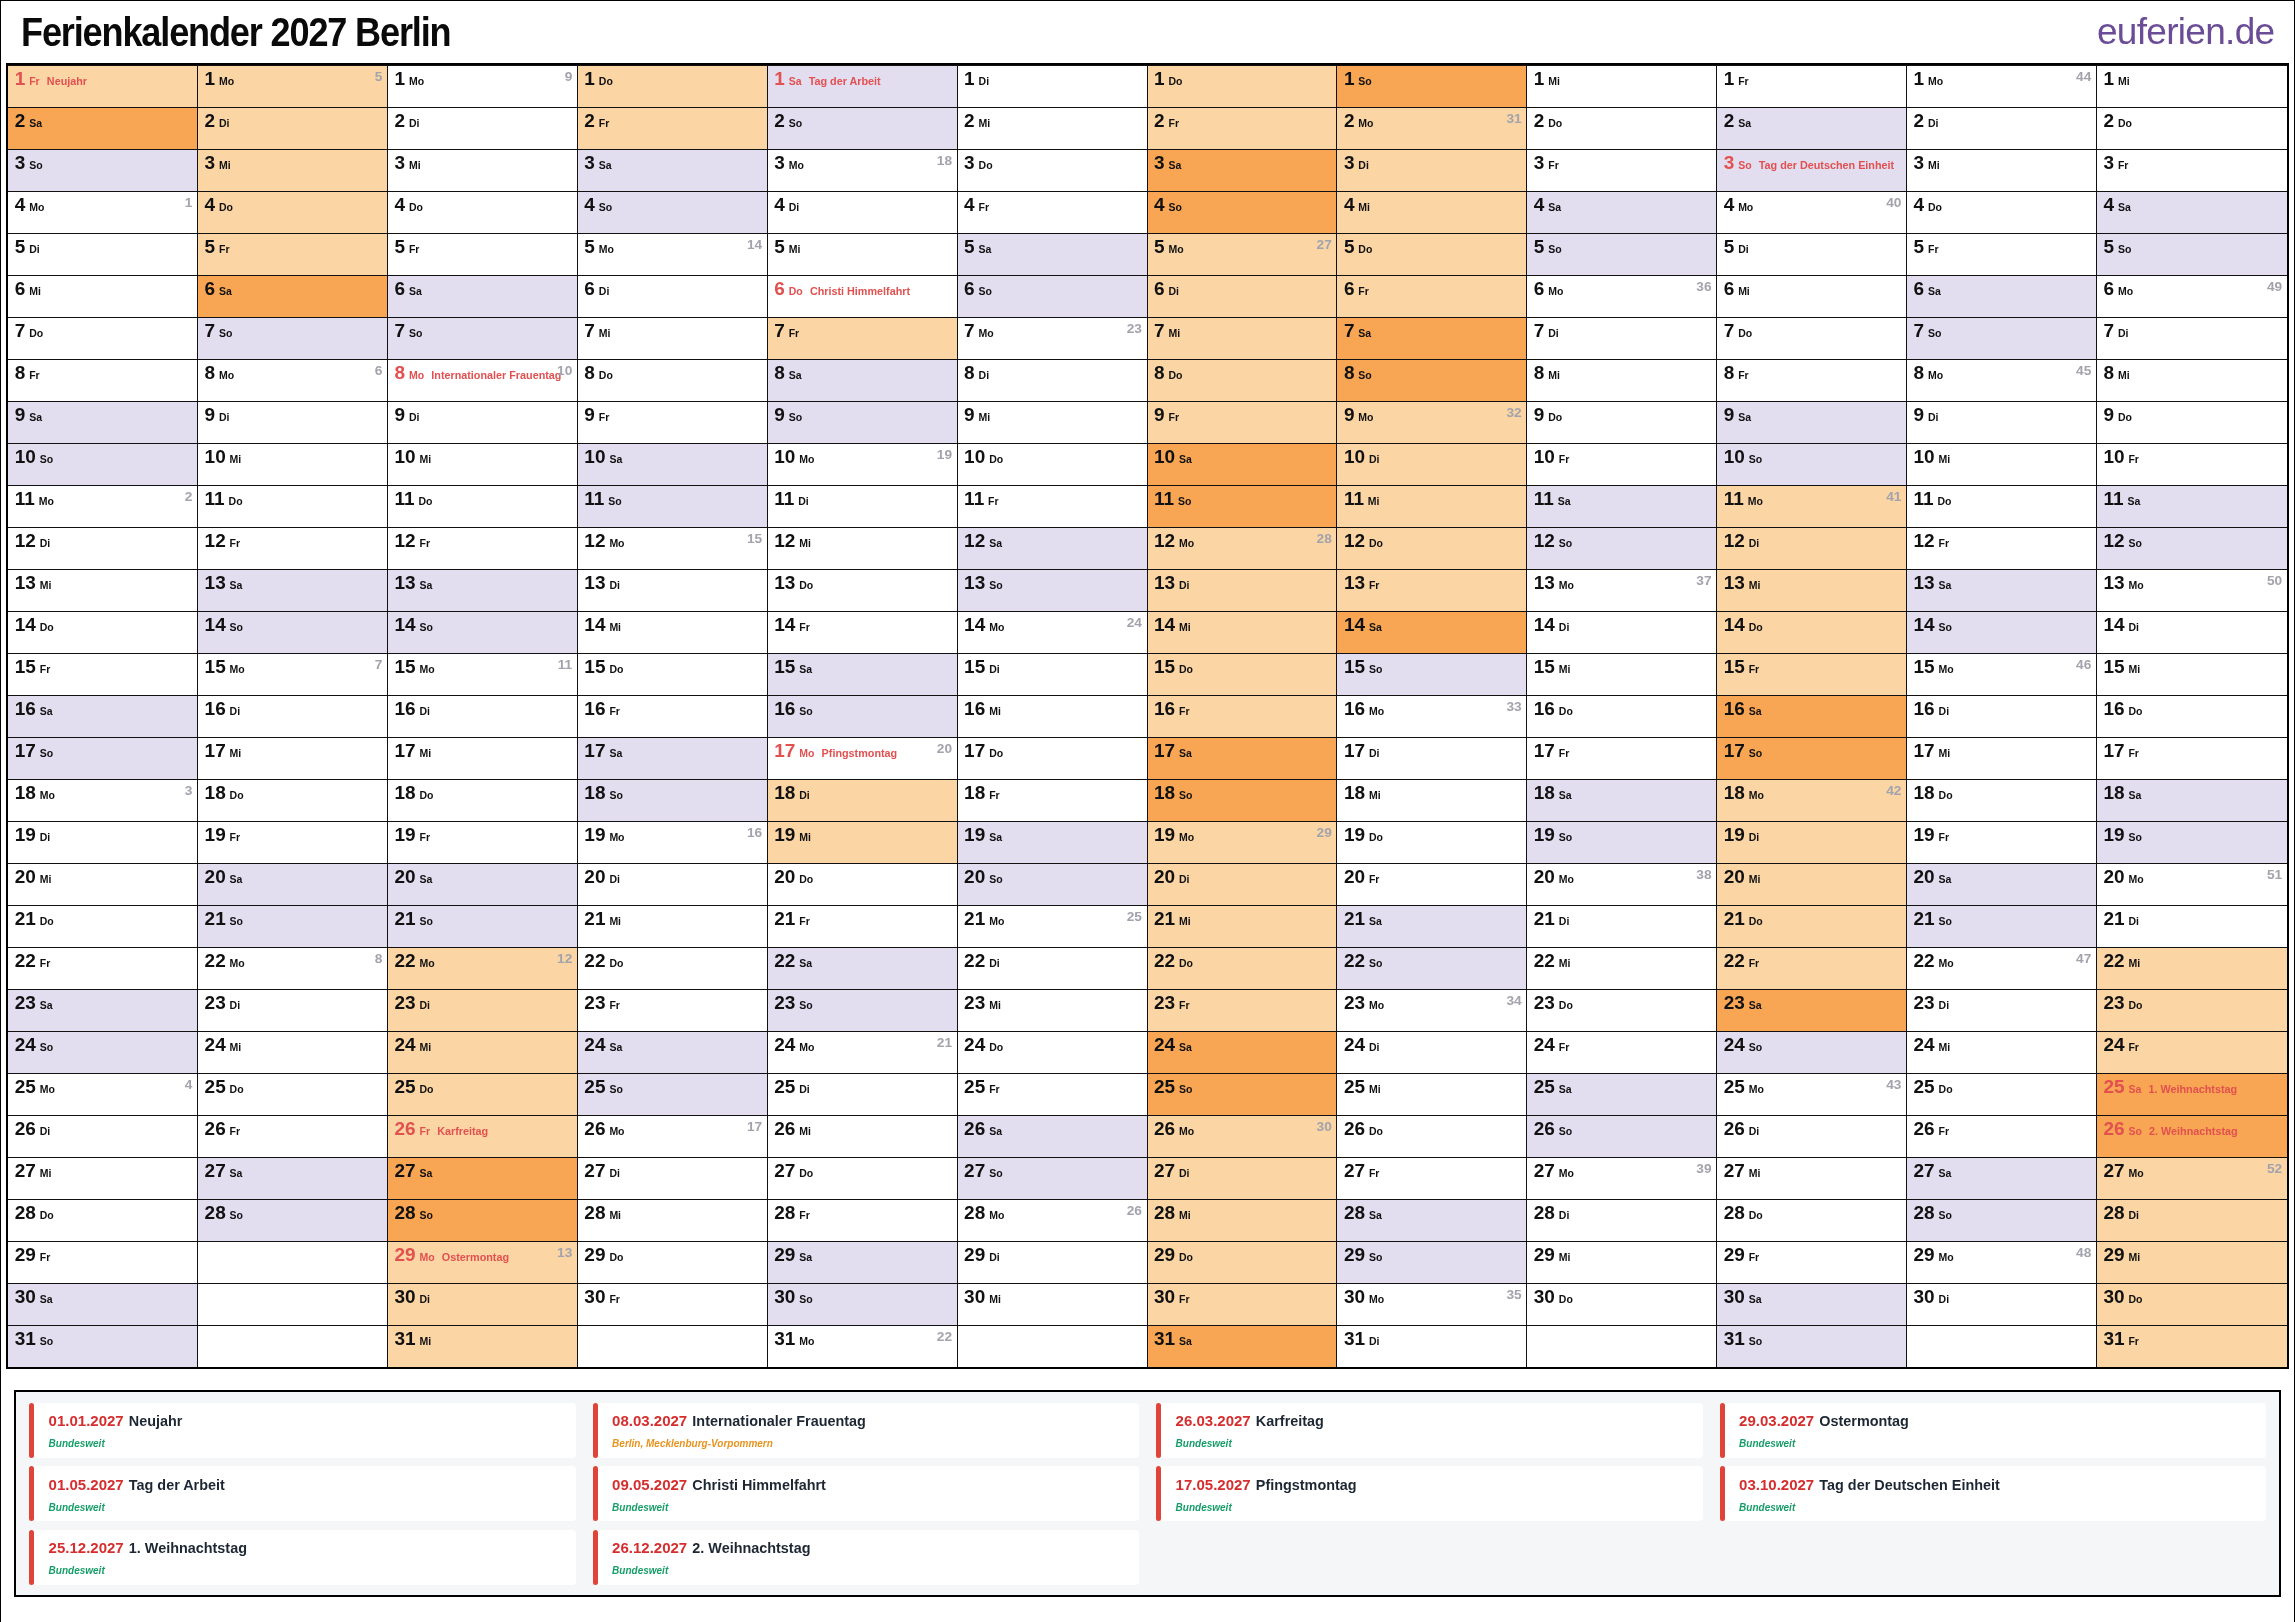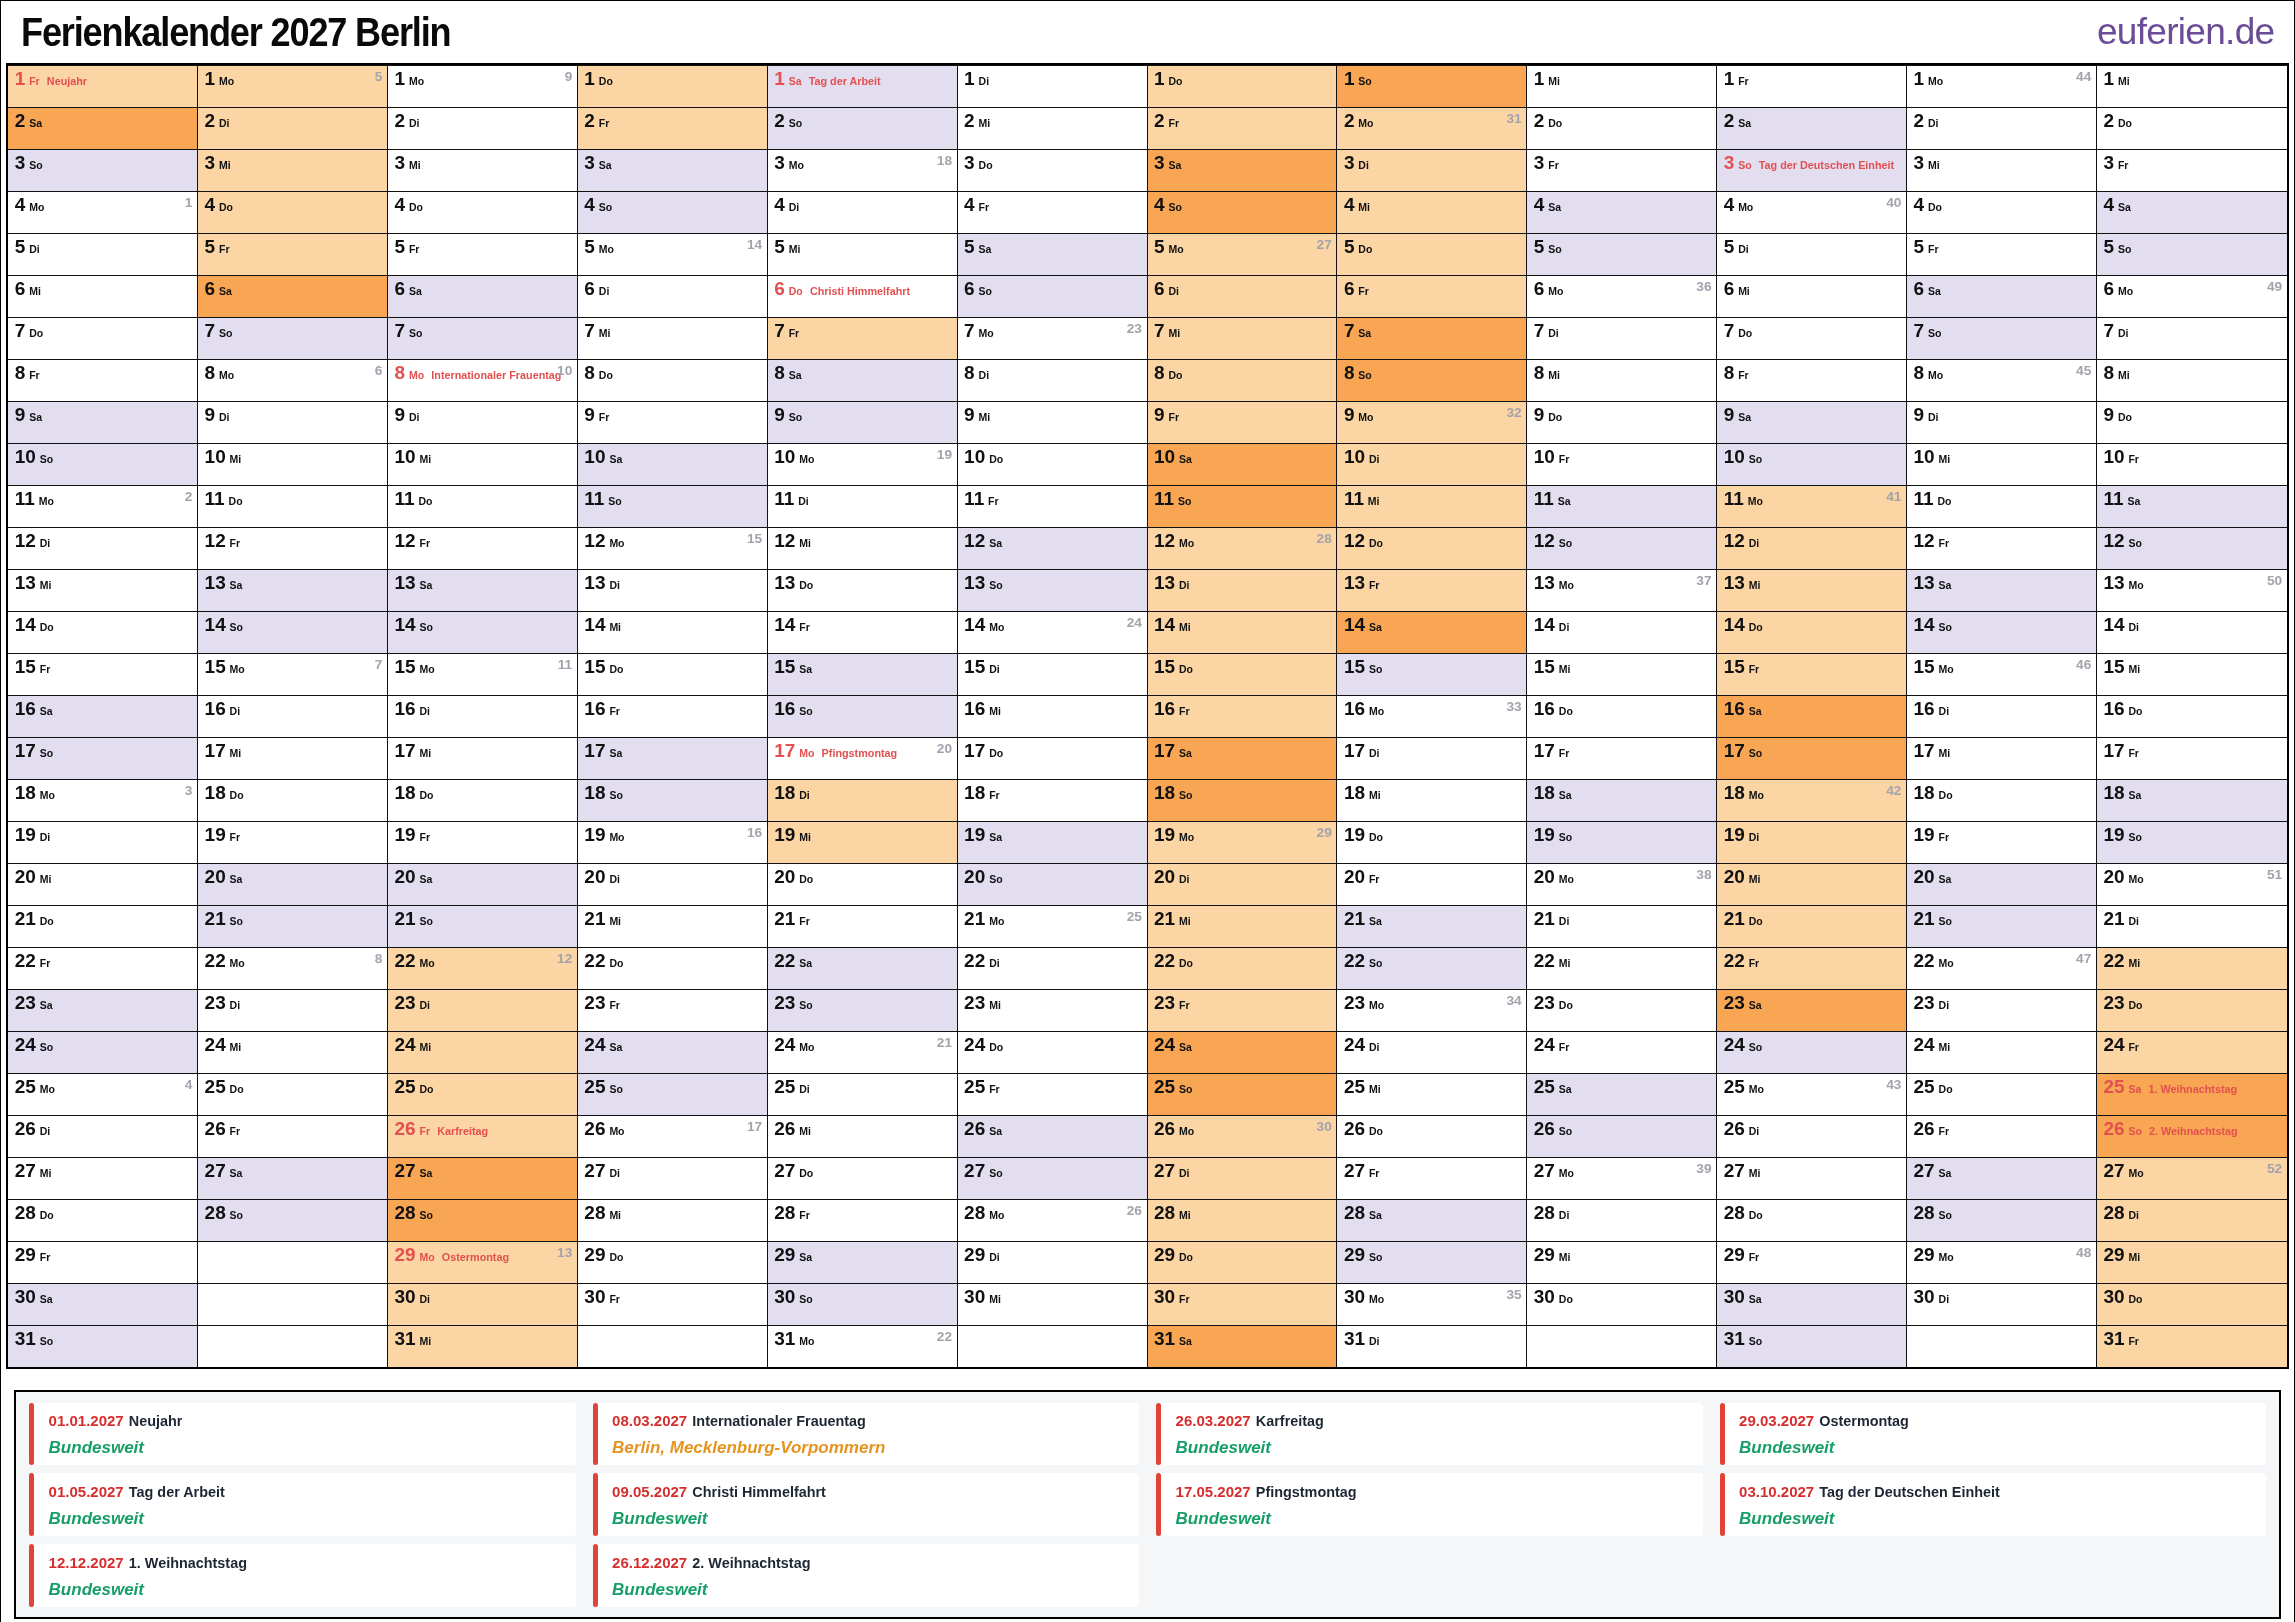--- a/index.html
+++ b/index.html
@@ -35,21 +35,21 @@
 
   
   .legend{margin:21px 13px 0 13px;border:2px solid #000;background:#F5F6F8;
           padding:10.5px 13px;box-sizing:border-box;
           display:grid;grid-template-columns:repeat(4,1fr);gap:8.5px 17px;}
   .lcard{position:relative;background:#fff;border-radius:3.9px;min-height:55px;
          padding:9.8px 11.8px 6.5px 19.6px;box-sizing:border-box;}
   .lbar{position:absolute;left:0;top:0;bottom:0;width:5.2px;background:#E04438;border-radius:5.2px;}
   .ldate{font-size:15px;font-weight:bold;color:#D62E2E;}
   .lname{font-size:14.4px;font-weight:bold;color:#1D2733;margin-left:5.2px;}
-  .lregion{display:block;margin-top:9.2px;font-size:17px;font-weight:bold;font-style:italic;color:#179E68;}
+  .lregion{display:block;margin-top:9.2px;font-size:10px;font-weight:bold;font-style:italic;color:#179E68;}
   .lregion.orange{color:#E6941F;}
   .lempty{background:transparent;}
 </style>
 </head>
 <body>
 
 <div class="page">
 
   <div class="topbar">
     <div class="page-title">Ferienkalender 2027 Berlin</div>
@@ -459,20 +459,20 @@
 
   <div class="legend" id="legend">
       <div class="lcard"><span class="lbar"></span><span class="ldate">01.01.2027</span><span class="lname">Neujahr</span><span class="lregion">Bundesweit</span></div>
       <div class="lcard"><span class="lbar"></span><span class="ldate">08.03.2027</span><span class="lname">Internationaler Frauentag</span><span class="lregion orange">Berlin, Mecklenburg-Vorpommern</span></div>
       <div class="lcard"><span class="lbar"></span><span class="ldate">26.03.2027</span><span class="lname">Karfreitag</span><span class="lregion">Bundesweit</span></div>
       <div class="lcard"><span class="lbar"></span><span class="ldate">29.03.2027</span><span class="lname">Ostermontag</span><span class="lregion">Bundesweit</span></div>
       <div class="lcard"><span class="lbar"></span><span class="ldate">01.05.2027</span><span class="lname">Tag der Arbeit</span><span class="lregion">Bundesweit</span></div>
       <div class="lcard"><span class="lbar"></span><span class="ldate">09.05.2027</span><span class="lname">Christi Himmelfahrt</span><span class="lregion">Bundesweit</span></div>
       <div class="lcard"><span class="lbar"></span><span class="ldate">17.05.2027</span><span class="lname">Pfingstmontag</span><span class="lregion">Bundesweit</span></div>
       <div class="lcard"><span class="lbar"></span><span class="ldate">03.10.2027</span><span class="lname">Tag der Deutschen Einheit</span><span class="lregion">Bundesweit</span></div>
-      <div class="lcard"><span class="lbar"></span><span class="ldate">12.12.2027</span><span class="lname">1. Weihnachtstag</span><span class="lregion">Bundesweit</span></div>
+      <div class="lcard"><span class="lbar"></span><span class="ldate">25.12.2027</span><span class="lname">1. Weihnachtstag</span><span class="lregion">Bundesweit</span></div>
       <div class="lcard"><span class="lbar"></span><span class="ldate">26.12.2027</span><span class="lname">2. Weihnachtstag</span><span class="lregion">Bundesweit</span></div>
       <div class="lcard lempty"></div>
       <div class="lcard lempty"></div>
     </div>
 
 </div>
 
 
 </body></html>

